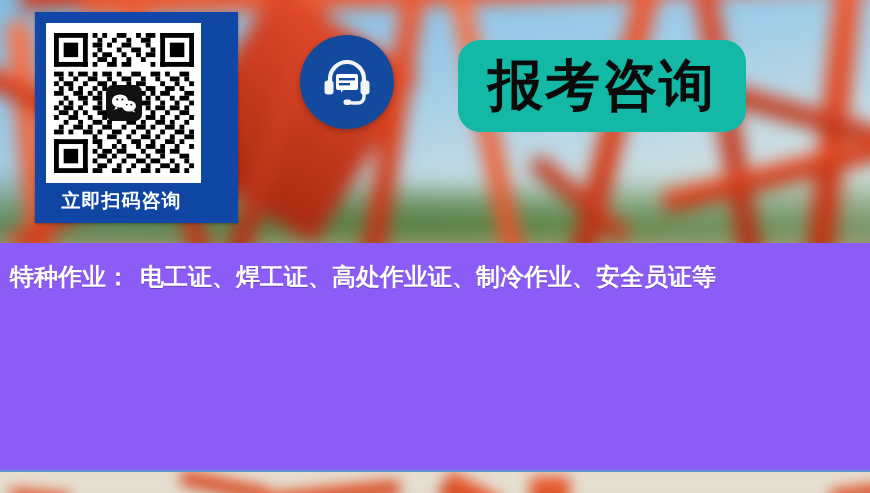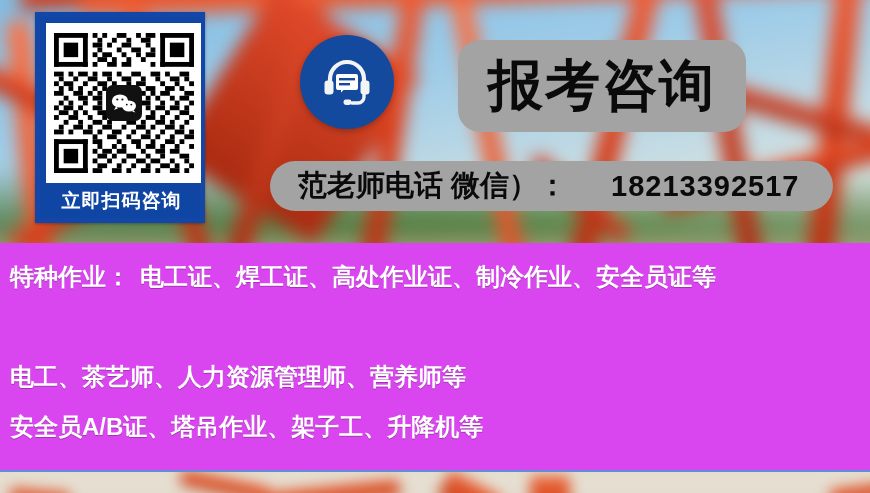--- a/index.html
+++ b/index.html
@@ -74,21 +74,21 @@
   .foot-red {
     position: absolute;
     background: linear-gradient(180deg, #ef6336, #c3401b);
     border-radius: 2px;
   }
 
   
   .qr-card {
     position: absolute;
     left: 35px; top: 12px;
-    width: 170px; height: 211px;
+    width: 203px; height: 211px;
     background: #0f46a4;
     border: 5px solid #1246a8;
     box-sizing: border-box;
     box-shadow: 0 1px 3px rgba(0,0,0,0.35);
   }
   .qr-white {
     position: absolute;
     left: 6px; top: 6px;
     width: 155px; height: 160px;
     background: #ffffff;
@@ -127,21 +127,21 @@
     width: 94px; height: 94px;
     border-radius: 50%;
     background: #134a9e;
     display: flex; align-items: center; justify-content: center;
     box-shadow: 0 2px 6px rgba(0,0,0,0.28);
   }
 
   
   .pill {
     position: absolute;
-    background: #a3a3a3;
+    background: #14b8a6;
     display: flex;
     align-items: center;
     color: #0a0a0a;
     font-weight: bold;
     white-space: nowrap;
   }
   .pill-title {
     left: 458px; top: 40px;
     width: 288px; height: 92px;
     border-radius: 22px;
@@ -159,21 +159,21 @@
     letter-spacing: 0px;
   }
   .phone-label { margin-right: 44px; }
   .phone-number { letter-spacing: 1px; }
 
   
   .info-panel {
     position: absolute;
     left: 0; top: 243px;
     width: 870px; height: 229px;
-    background: #d946ef;
+    background: #8b5cf6;
     border-bottom: 2px solid #5f8fd4;
     box-sizing: border-box;
     padding: 18px 0 0 10px;
   }
   .info-row {
     display: flex;
     align-items: baseline;
     color: #ffffff;
     font-weight: bold;
     font-size: 24px;
@@ -464,37 +464,31 @@
       <path d="M22 38.5 L22 33 L27.5 33 Z" fill="#ffffff"></path>
       <rect x="20" y="24" width="16" height="2.4" fill="#134a9e"></rect>
       <rect x="20" y="29" width="11" height="2.4" fill="#134a9e"></rect>
     </svg>
   </div>
 
   <div class="pill pill-title">
     <span>报考咨询</span>
   </div>
 
-  <div class="pill pill-phone">
-    <span class="phone-label">范老师电话 微信）：</span>
-    <span class="phone-number">18213392517</span>
-  </div>
 
   <div class="info-panel">
     <div class="info-row">
       <span class="info-key">特种作业：</span>
       <span class="info-val">电工证、焊工证、高处作业证、制冷作业、安全员证等</span>
     </div>
     <div class="info-row">
     </div>
     <div class="info-row">
-      <span class="info-val">电工、茶艺师、人力资源管理师、营养师等</span>
     </div>
     <div class="info-row">
-      <span class="info-val">安全员A/B证、塔吊作业、架子工、升降机等</span>
     </div>
   </div>
 
   <div class="bg-footer">
     <div class="bg-footer-inner">
       <div class="foot-red" style="left:210px; top:36px; width:90px; height:16px; transform:rotate(12deg);"></div>
       <div class="foot-red" style="left:290px; top:44px; width:140px; height:18px; transform:rotate(-6deg);"></div>
       <div class="foot-red" style="left:470px; top:40px; width:60px;  height:30px; transform:rotate(28deg);"></div>
       <div class="foot-red" style="left:560px; top:34px; width:40px;  height:46px;"></div>
       <div class="foot-red" style="left:860px; top:42px; width:80px;  height:16px; transform:rotate(-8deg);"></div>

